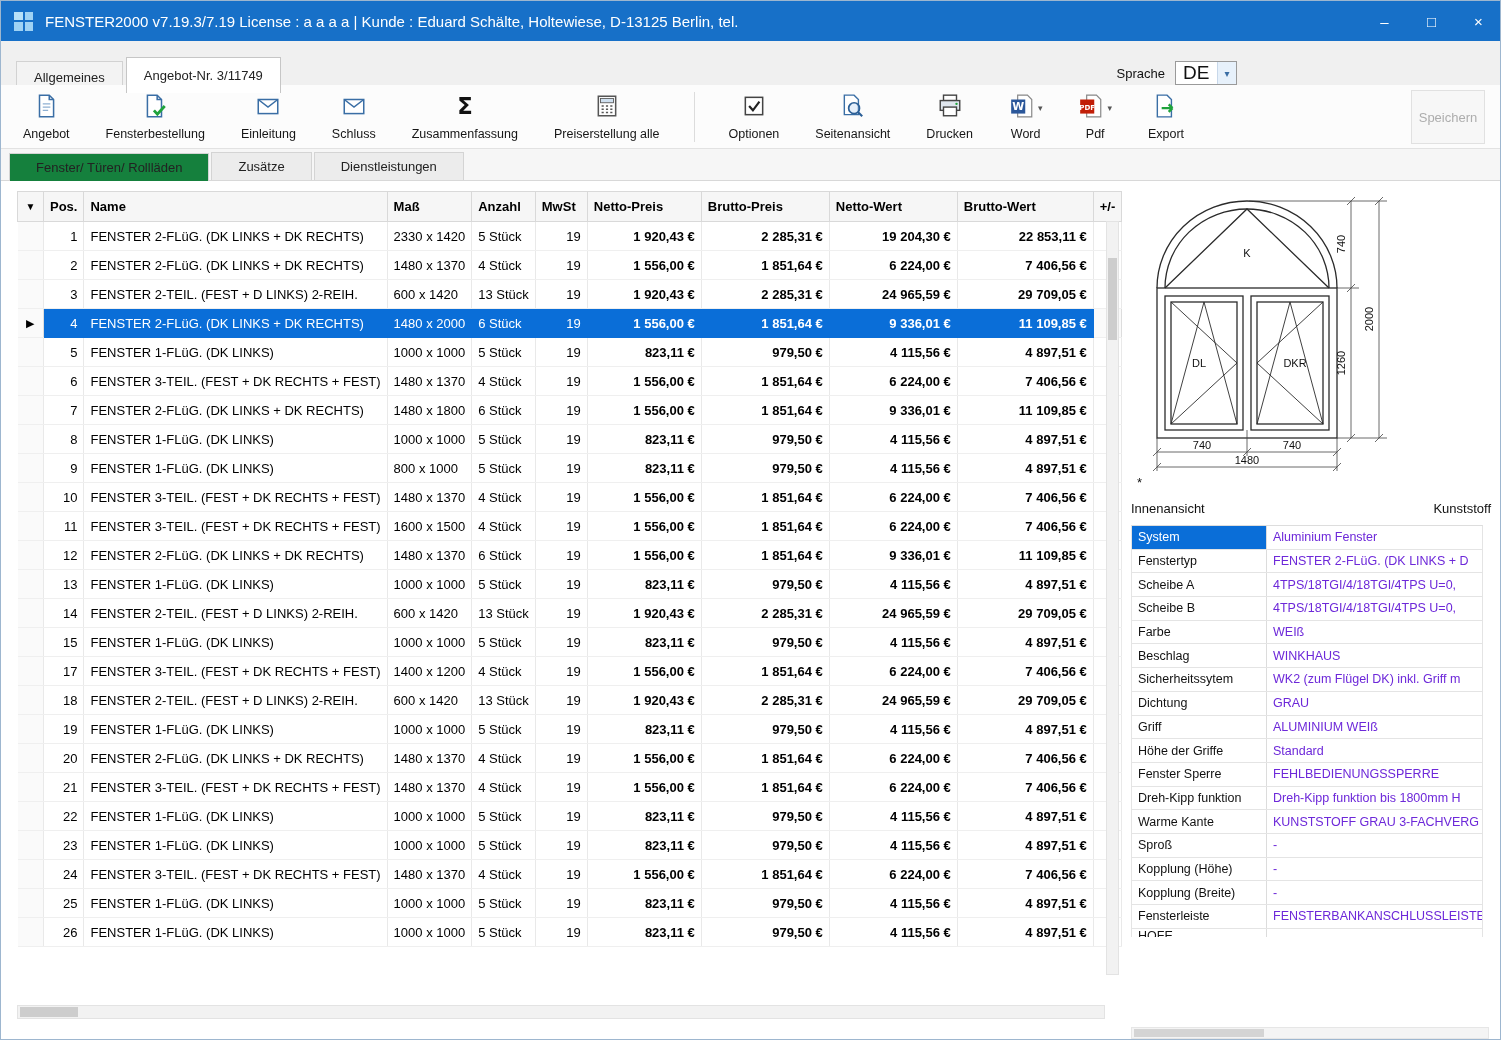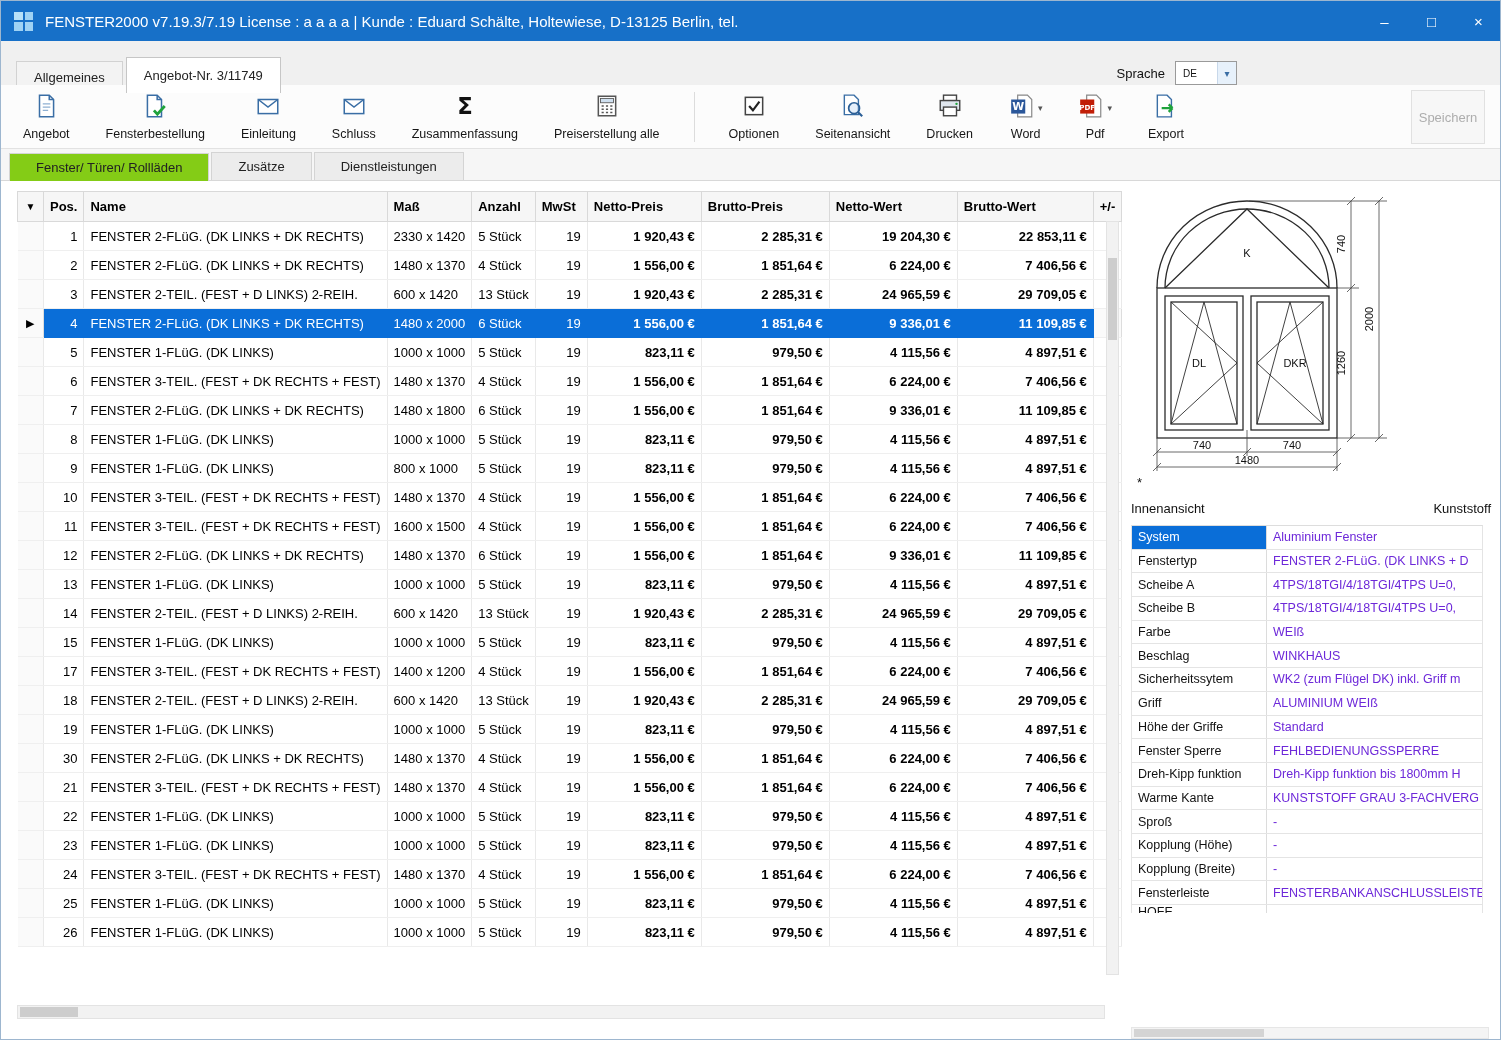--- a/index.html
+++ b/index.html
@@ -18,36 +18,36 @@
   .title-text{margin-left:12px;font-size:15px;white-space:nowrap;}
   .win-controls{margin-left:auto;display:flex;height:40px;}
   .win-btn{width:47px;height:40px;display:flex;align-items:center;justify-content:center;font-size:15px;color:#fff;cursor:default;}
 
   
   .tabrow{position:absolute;top:40px;left:7px;width:1245px;height:44px;background:#f0f0f0;border-bottom:1px solid #d6d6d6;display:flex;align-items:flex-end;padding-left:8px;margin-top:8px;}
   .tab{height:31px;line-height:31px;padding:0 17px;background:#f3f3f3;border:1px solid #d2d2d2;border-bottom:none;margin-right:3px;font-size:13px;color:#222;position:relative;}
   .tab.active{height:36px;line-height:36px;background:#fff;border-color:#c6c6c6;margin-bottom:-1px;z-index:2;}
   .lang{position:absolute;right:16px;top:12px;display:flex;align-items:center;gap:10px;font-size:13px;color:#111;}
   .combo{width:62px;height:24px;background:#fff;border:1px solid #9a9a9a;display:flex;align-items:center;}
-  .combo-value{flex:1;padding-left:7px;font-size:10px;}
+  .combo-value{flex:1;padding-left:7px;font-size:19px;}
   .combo-arrow{width:19px;height:22px;display:flex;align-items:center;justify-content:center;background:#e7f1fb;border-left:1px solid #c8d8ea;font-size:10px;color:#3a6ea5;}
 
   
   .toolbar{position:absolute;top:84px;left:0;width:1501px;height:64px;background:#fcfcfc;border-bottom:1px solid #e2e2e2;display:flex;align-items:center;gap:24px;padding-left:16px;}
   .tb-item{text-align:center;padding:3px 6px;position:relative;cursor:default;}
   .tb-iconrow{height:32px;display:flex;align-items:center;justify-content:center;gap:3px;}
   .tb-caret{font-size:9px;color:#555;align-self:center;}
   .tb-label{font-size:12.5px;color:#161616;margin-top:2px;white-space:nowrap;}
   .tb-sep{width:1px;height:50px;background:#dcdcdc;margin:0 4px;}
   .save-btn{position:absolute;right:15px;top:89px;width:74px;height:54px;background:#f7f7f7;border:1px solid #e1e1e1;color:#adadad;font-size:13px;display:flex;align-items:center;justify-content:center;}
 
   
   .subtabs{position:absolute;top:148px;left:0;width:1501px;height:32px;background:#f6f6f6;border-bottom:1px solid #d8d8d8;display:flex;align-items:flex-end;padding-left:8px;}
   .subtab{height:28px;line-height:28px;padding:0 26px;background:#ececec;border:1px solid #d4d4d4;border-bottom:none;margin-right:2px;font-size:13px;color:#222;text-align:center;}
-  .subtab.active{background:#84cc16;margin-bottom:-1px;z-index:2;}
+  .subtab.active{background:#15803d;margin-bottom:-1px;z-index:2;}
 
   
   .content{position:absolute;top:180px;left:0;width:1501px;height:860px;background:#fff;}
 
   
   table.items{position:absolute;left:16px;top:190px;border-collapse:collapse;table-layout:fixed;font-size:13px;background:#fff;}
   table.items th{background:#f6f6f6;border:1px solid #d9d9d9;font-weight:bold;text-align:left;padding:0 6px;height:30px;white-space:nowrap;overflow:hidden;color:#000;}
   table.items td{border-right:1px solid #e9e9e9;border-bottom:1px solid #efefef;padding:0 6px;height:29px;white-space:nowrap;overflow:hidden;color:#000;}
   table.items th.c-sel{text-align:center;padding:0;font-size:10px;}
   td.c-sel{text-align:center;background:#fafafa;border-right:1px solid #ddd;font-size:11px;padding:0;}
@@ -502,21 +502,21 @@
         <td class="c-anz">5 Stück</td>
         <td class="c-mwst">19</td>
         <td class="c-money">823,11 €</td>
         <td class="c-money">979,50 €</td>
         <td class="c-money">4 115,56 €</td>
         <td class="c-money">4 897,51 €</td>
         <td class="c-pm"></td>
       </tr>
       <tr class="row">
         <td class="c-sel"></td>
-        <td class="c-pos">30</td>
+        <td class="c-pos">20</td>
         <td class="c-name">FENSTER 2-FLüG. (DK LINKS + DK RECHTS)</td>
         <td class="c-mass">1480 x 1370</td>
         <td class="c-anz">4 Stück</td>
         <td class="c-mwst">19</td>
         <td class="c-money">1 556,00 €</td>
         <td class="c-money">1 851,64 €</td>
         <td class="c-money">6 224,00 €</td>
         <td class="c-money">7 406,56 €</td>
         <td class="c-pm"></td>
       </tr>
@@ -691,20 +691,24 @@
    </div>
     <div class="prow">
      <div class="plabel">Beschlag</div>
      <div class="pvalue">WINKHAUS</div>
    </div>
     <div class="prow">
      <div class="plabel">Sicherheitssytem</div>
      <div class="pvalue">WK2 (zum Flügel  DK) inkl. Griff m</div>
    </div>
     <div class="prow">
+     <div class="plabel">Dichtung</div>
+     <div class="pvalue">GRAU</div>
+   </div>
+    <div class="prow">
      <div class="plabel">Griff</div>
      <div class="pvalue">ALUMINIUM WEIß</div>
    </div>
     <div class="prow">
      <div class="plabel">Höhe der Griffe</div>
      <div class="pvalue">Standard</div>
    </div>
     <div class="prow">
      <div class="plabel">Fenster Sperre</div>
      <div class="pvalue">FEHLBEDIENUNGSSPERRE</div>

